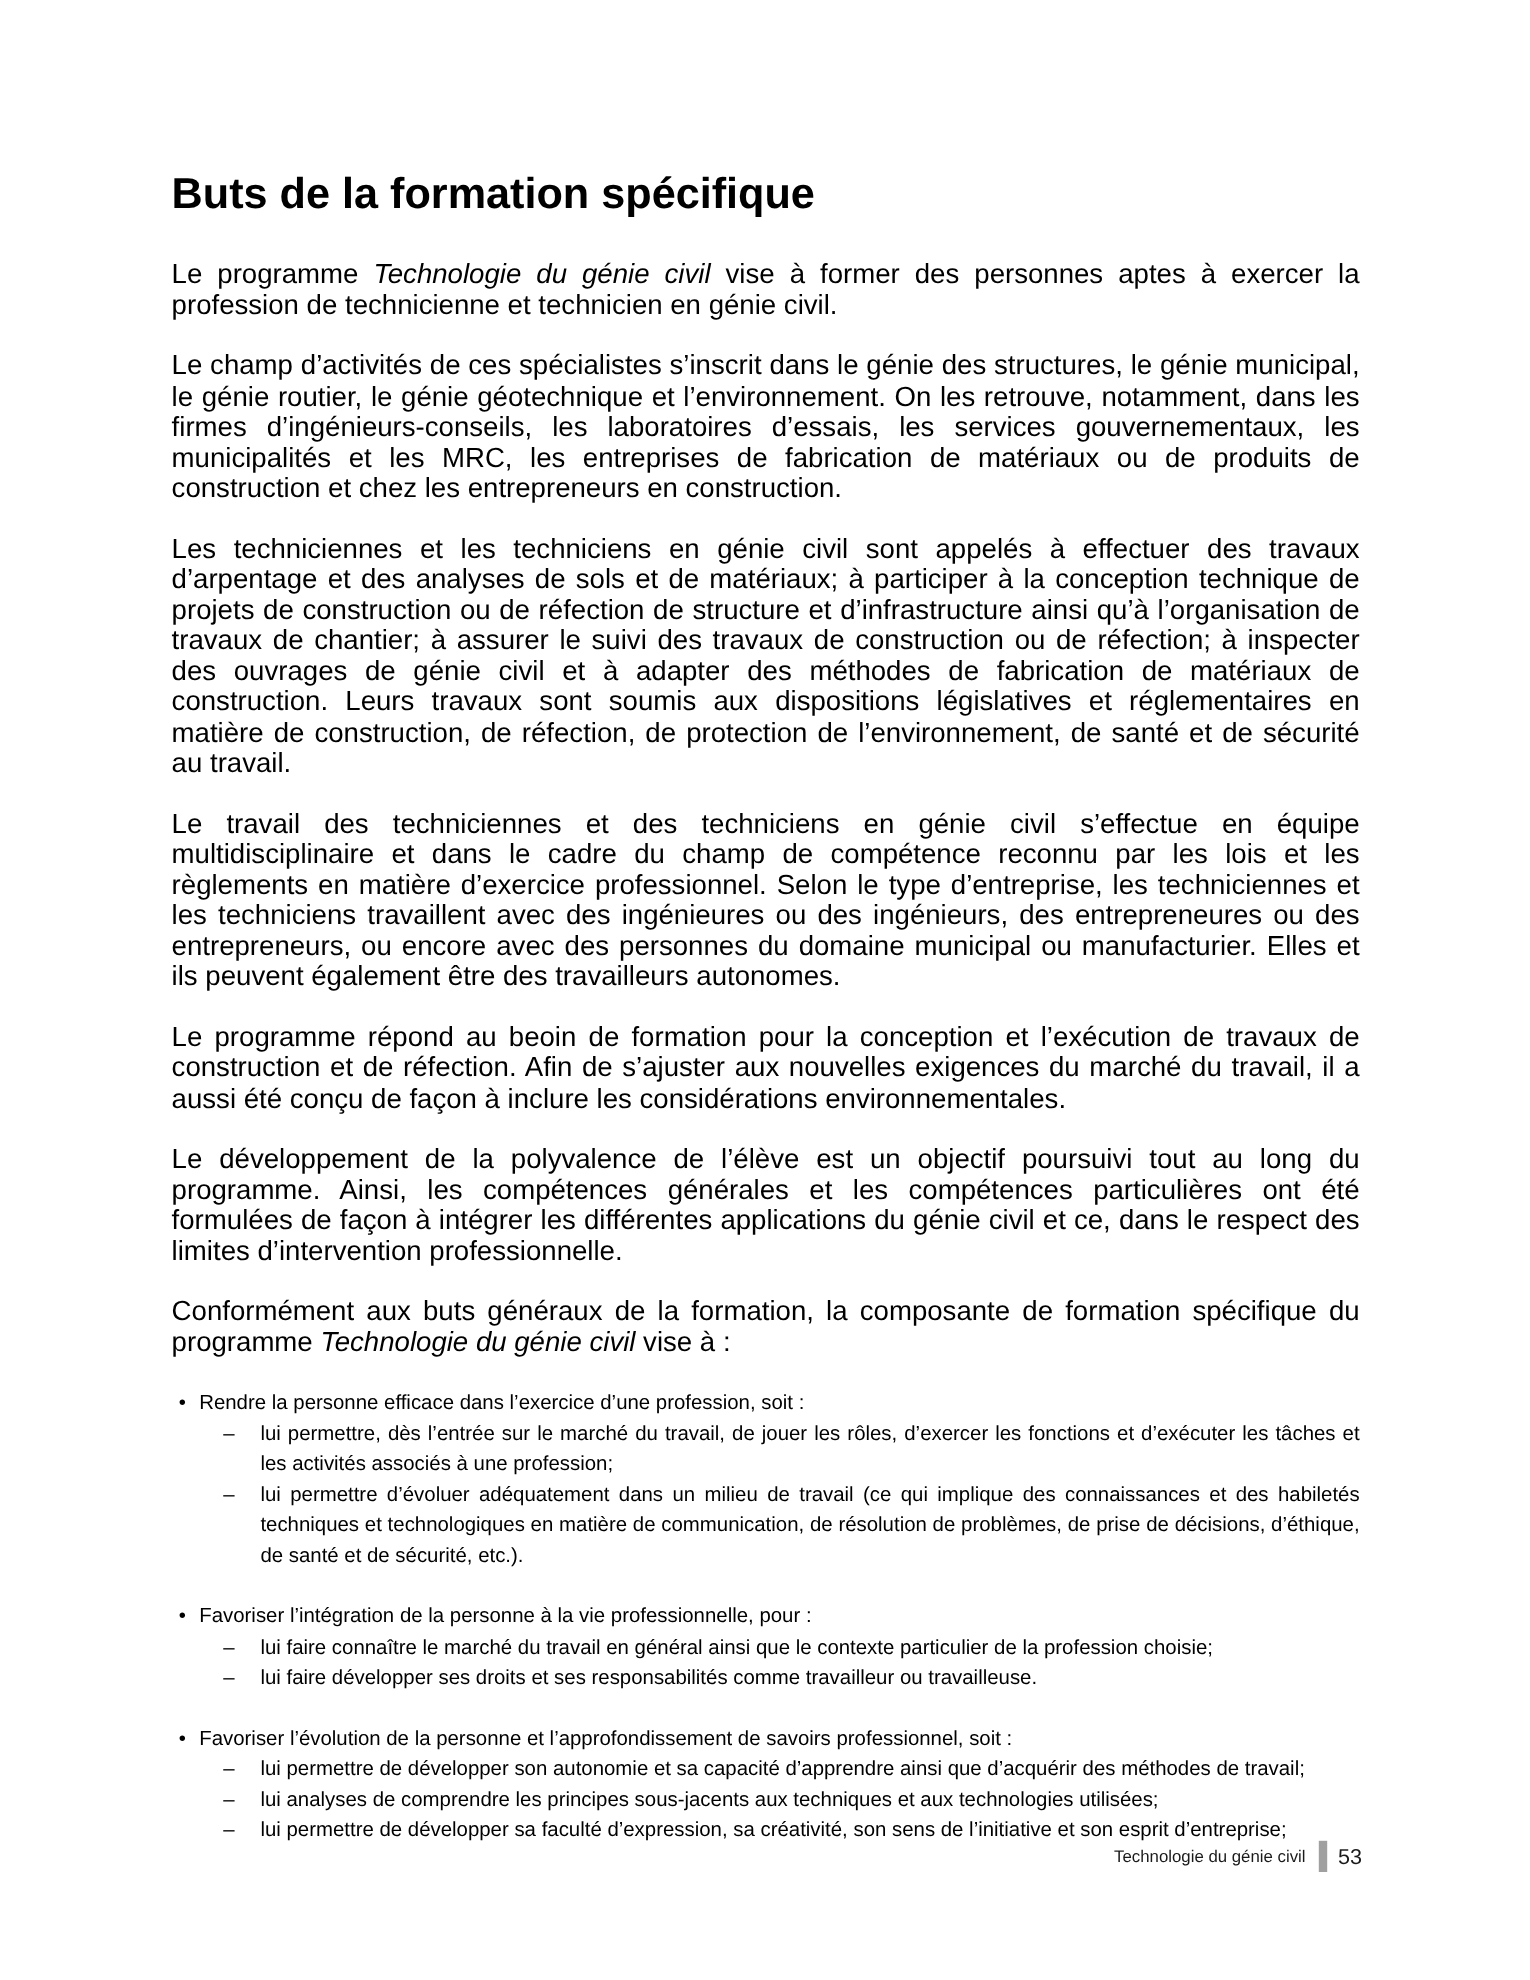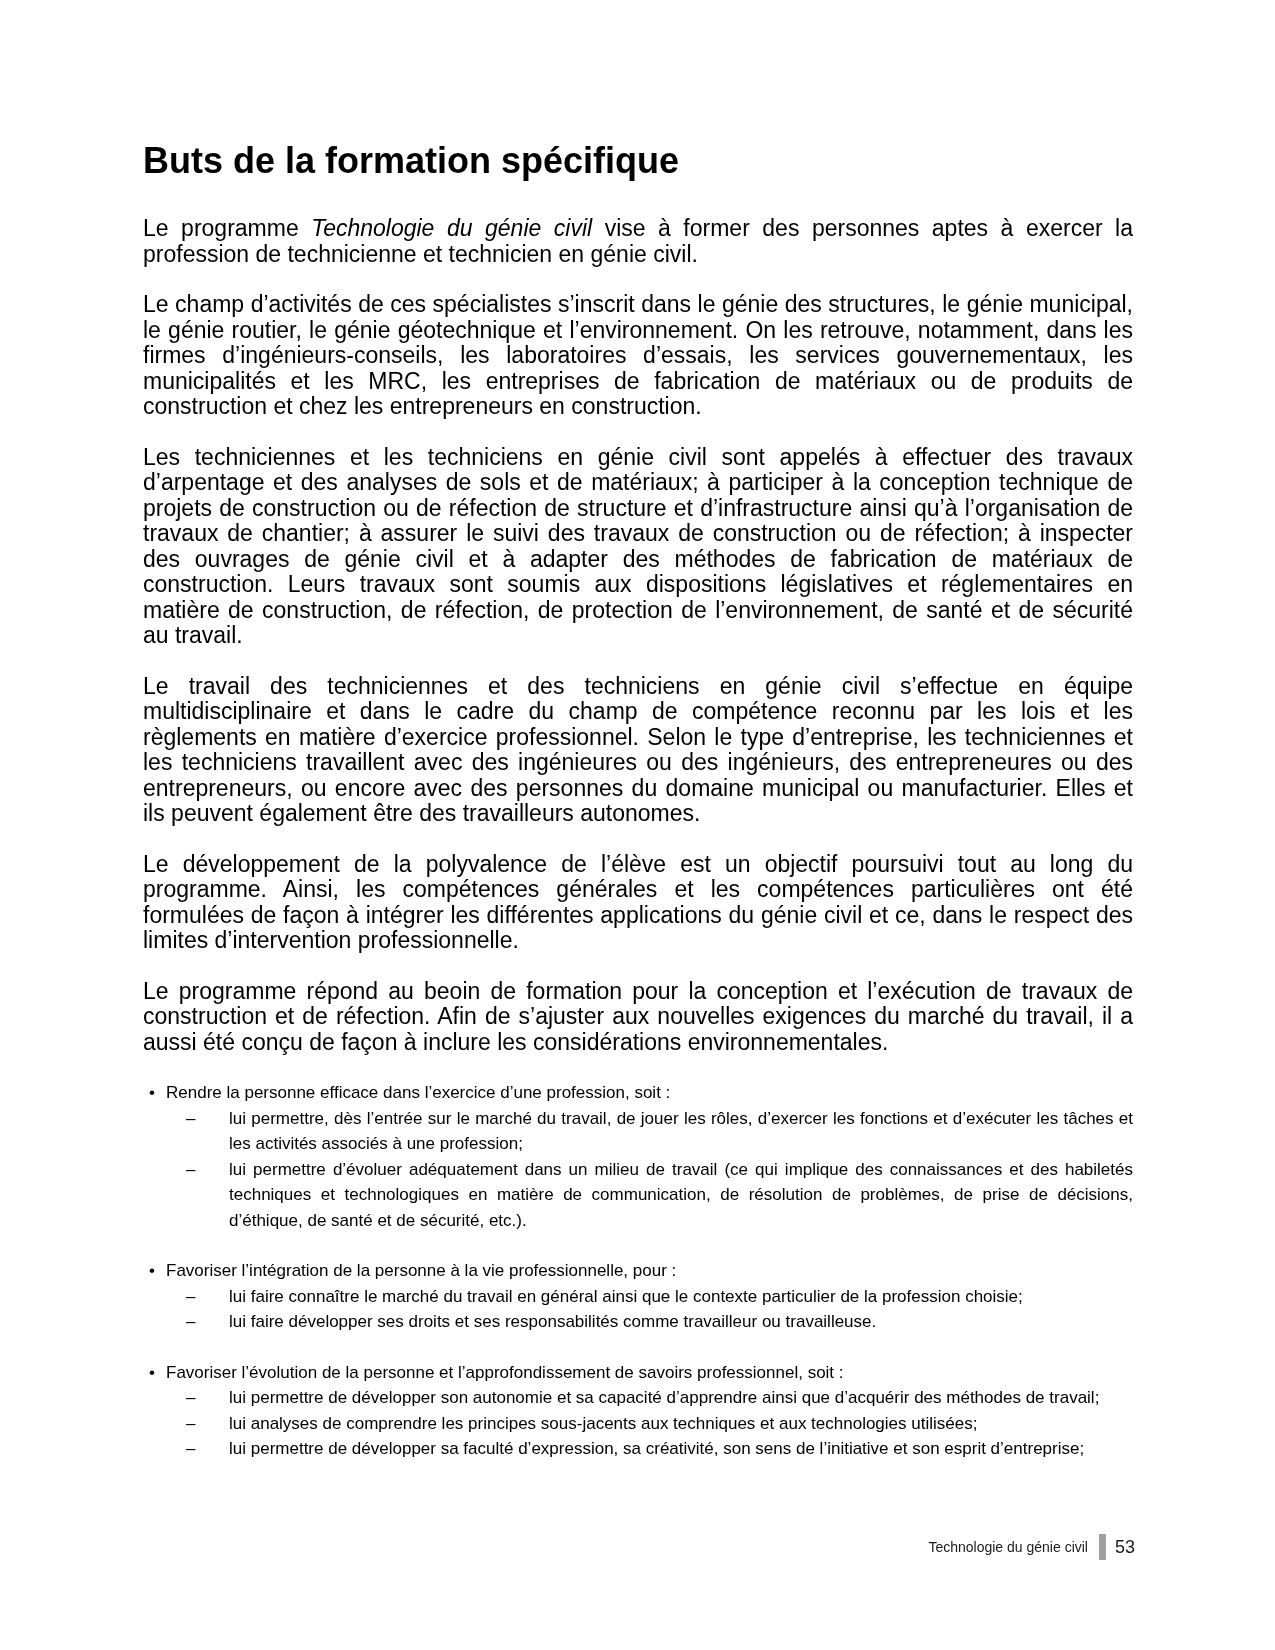--- a/index.html
+++ b/index.html
@@ -60,21 +60,20 @@
     display: flex;
     margin-left: 43px;
   }
   .sub-marker {
     flex: none;
     width: 31px;
   }
   .sub-text {
     flex: 1;
     text-align: justify;
-    margin-left: 12px;
   }
   .footer {
     position: absolute;
     top: 1534px;
     left: 143px;
     width: 992px;
     display: flex;
     justify-content: flex-end;
     align-items: center;
     font-size: 14px;
@@ -103,24 +102,25 @@
     <h1 class="doc-title">Buts de la formation spécifique</h1>
 
     <p class="body-par"><span>Le programme </span><span class="em">Technologie du génie civil</span><span> vise à former des personnes aptes à exercer la profession de technicienne et technicien en génie civil.</span></p>
 
     <p class="body-par">Le champ d’activités de ces spécialistes s’inscrit dans le génie des structures, le génie municipal, le génie routier, le génie géotechnique et l’environnement. On les retrouve, notamment, dans les firmes d’ingénieurs-conseils, les laboratoires d’essais, les services gouvernementaux, les municipalités et les MRC, les entreprises de fabrication de matériaux ou de produits de construction et chez les entrepreneurs en construction.</p>
 
     <p class="body-par">Les techniciennes et les techniciens en génie civil sont appelés à effectuer des travaux d’arpentage et des analyses de sols et de matériaux; à participer à la conception technique de projets de construction ou de réfection de structure et d’infrastructure ainsi qu’à l’organisation de travaux de chantier; à assurer le suivi des travaux de construction ou de réfection; à inspecter des ouvrages de génie civil et à adapter des méthodes de fabrication de matériaux de construction. Leurs travaux sont soumis aux dispositions législatives et réglementaires en matière de construction, de réfection, de protection de l’environnement, de santé et de sécurité au travail.</p>
 
     <p class="body-par">Le travail des techniciennes et des techniciens en génie civil s’effectue en équipe multidisciplinaire et dans le cadre du champ de compétence reconnu par les lois et les règlements en matière d’exercice professionnel. Selon le type d’entreprise, les techniciennes et les techniciens travaillent avec des ingénieures ou des ingénieurs, des entrepreneures ou des entrepreneurs, ou encore avec des personnes du domaine municipal ou manufacturier. Elles et ils peuvent également être des travailleurs autonomes.</p>
 
+    <p class="body-par">Le programme répond au beoin de formation pour la conception et l’exécution de travaux de construction et de réfection. Afin de s’ajuster aux nouvelles exigences du marché du travail, il a aussi été conçu de façon à inclure les considérations environnementales.</p>
+
     <p class="body-par">Le développement de la polyvalence de l’élève est un objectif poursuivi tout au long du programme. Ainsi, les compétences générales et les compétences particulières ont été formulées de façon à intégrer les différentes applications du génie civil et ce, dans le respect des limites d’intervention professionnelle.</p>
 
-    <p class="body-par">Le programme répond au beoin de formation pour la conception et l’exécution de travaux de construction et de réfection. Afin de s’ajuster aux nouvelles exigences du marché du travail, il a aussi été conçu de façon à inclure les considérations environnementales.</p>
-
+    <p class="body-par"><span>Conformément aux buts généraux de la formation, la composante de formation spécifique du programme </span><span class="em">Technologie du génie civil</span><span> vise à :</span></p>
 
     <div class="bullet-group">
       <div class="bullet-row">
         <span class="bullet-marker">•</span>
         <span class="bullet-text">Rendre la personne efficace dans l’exercice d’une profession, soit :</span>
       </div>
       <div class="sub-row">
         <span class="sub-marker">–</span>
         <span class="sub-text">lui permettre, dès l’entrée sur le marché du travail, de jouer les rôles, d’exercer les fonctions et d’exécuter les tâches et les activités associés à une profession;</span>
       </div>

